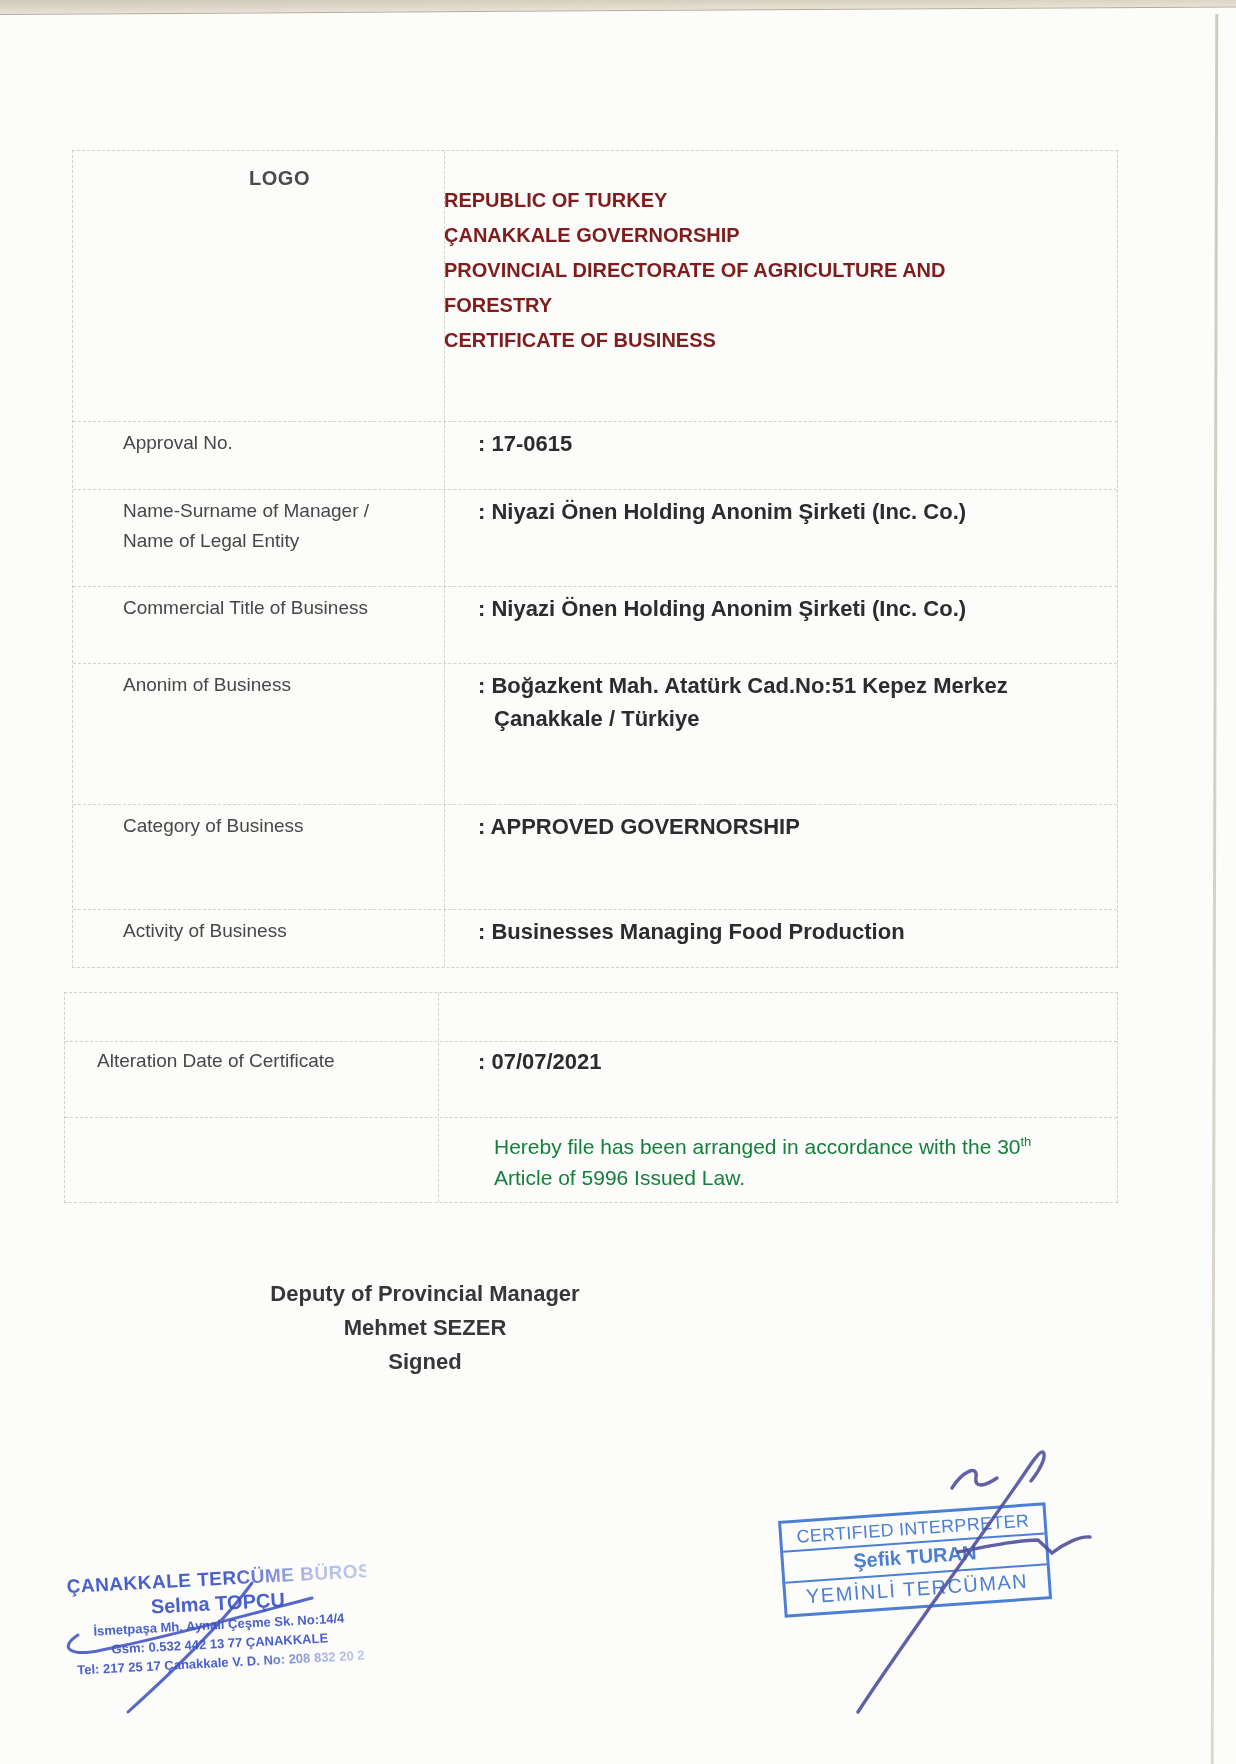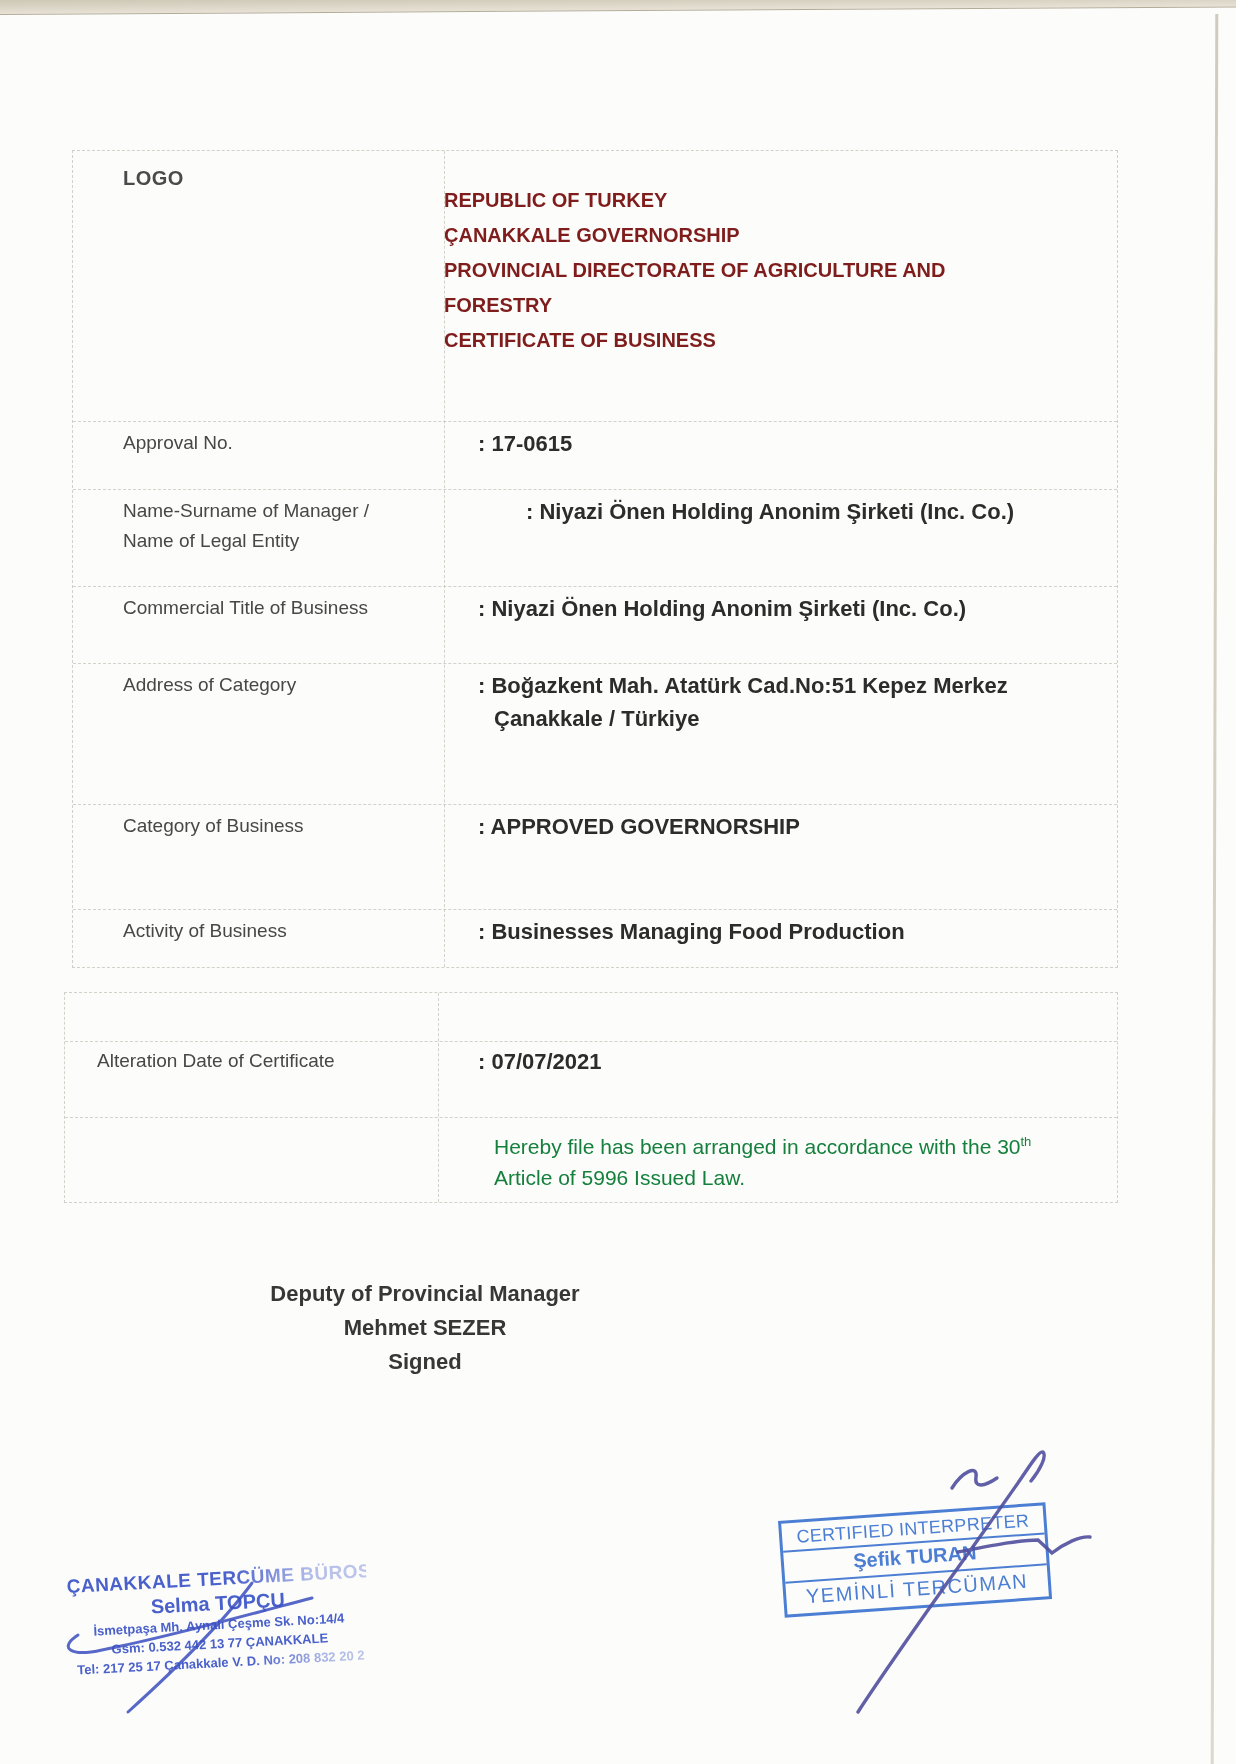--- a/index.html
+++ b/index.html
@@ -19,24 +19,24 @@
   .row{display:flex;box-sizing:border-box;}
   .row.bt{border-top:1px dashed rgba(175,175,162,.55);}
   .label-cell{box-sizing:border-box;font-size:19px;line-height:30px;color:#474747;}
   .value-cell{flex:1;box-sizing:border-box;font-size:22px;line-height:33px;font-weight:bold;color:#2c2c2c;}
 
   .tbl-main{left:72px;top:150px;width:1046px;height:818px;}
   .tbl-main .vdiv{left:371px;}
   .tbl-main .label-cell{width:371px;padding:6px 8px 0 50px;}
   .tbl-main .value-cell{padding:5px 8px 0 34px;}
   .h-header{height:270px;}
-  .h-r1{height:68px;}.h-r2{height:97px;gap:48px;}.h-r3{height:77px;justify-content:center;}
+  .h-r1{height:68px;}.h-r2{height:97px;}.h-r3{height:77px;justify-content:center;}
   .h-r4{height:141px;}.h-r5{height:105px;}.h-r6{height:60px;}
 
-  .logo-cell{padding-top:12px !important;font-size:20px;font-weight:bold;letter-spacing:.5px;color:#4a4a4a;}
+  .logo-cell{padding-top:12px !important;font-size:20px;font-weight:bold;letter-spacing:.5px;color:#4a4a4a;text-align:center;}
   .title-block{width:546px;padding-top:32px;text-align:left;font-weight:bold;
                font-size:20px;line-height:35px;color:#7f1d1d;}
 
   .tbl-2{left:64px;top:992px;width:1054px;height:211px;}
   .tbl-2 .vdiv{left:373px;}
   .tbl-2 .label-cell{width:373px;padding:4px 8px 0 32px;}
   .tbl-2 .value-cell{padding:3px 8px 0 40px;}
   .h-d1{height:40px;}.h-d2{height:76px;margin-top:48px;}.h-d3{height:95px;}
   .note-cell{padding:8px 20px 0 56px !important;font-size:21px;font-weight:normal;
              line-height:31px;color:#15803d;}
@@ -102,21 +102,21 @@
       </div>
       <div class="value-cell">: Niyazi Önen Holding Anonim Şirketi (Inc. Co.)</div>
     </div>
 
     <div class="row bt h-r3">
       <div class="label-cell">Commercial Title of Business</div>
       <div class="value-cell">: Niyazi Önen Holding Anonim Şirketi (Inc. Co.)</div>
     </div>
 
     <div class="row bt h-r4">
-      <div class="label-cell">Address of Category</div>
+      <div class="label-cell">Anonim of Business</div>
       <div class="value-cell">
         <div>: Boğazkent Mah. Atatürk Cad.No:51 Kepez Merkez</div>
         <div style="padding-left:16px;">Çanakkale / Türkiye</div>
       </div>
     </div>
 
     <div class="row bt h-r5">
       <div class="label-cell">Category of Business</div>
       <div class="value-cell">: APPROVED GOVERNORSHIP</div>
     </div>

